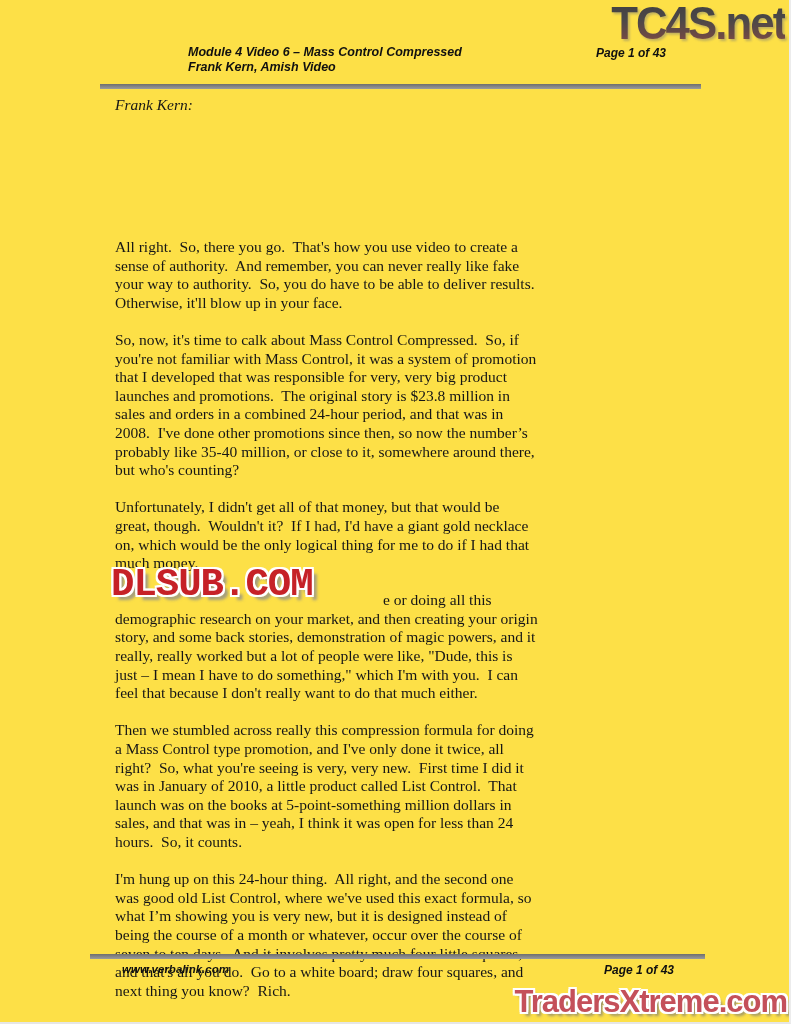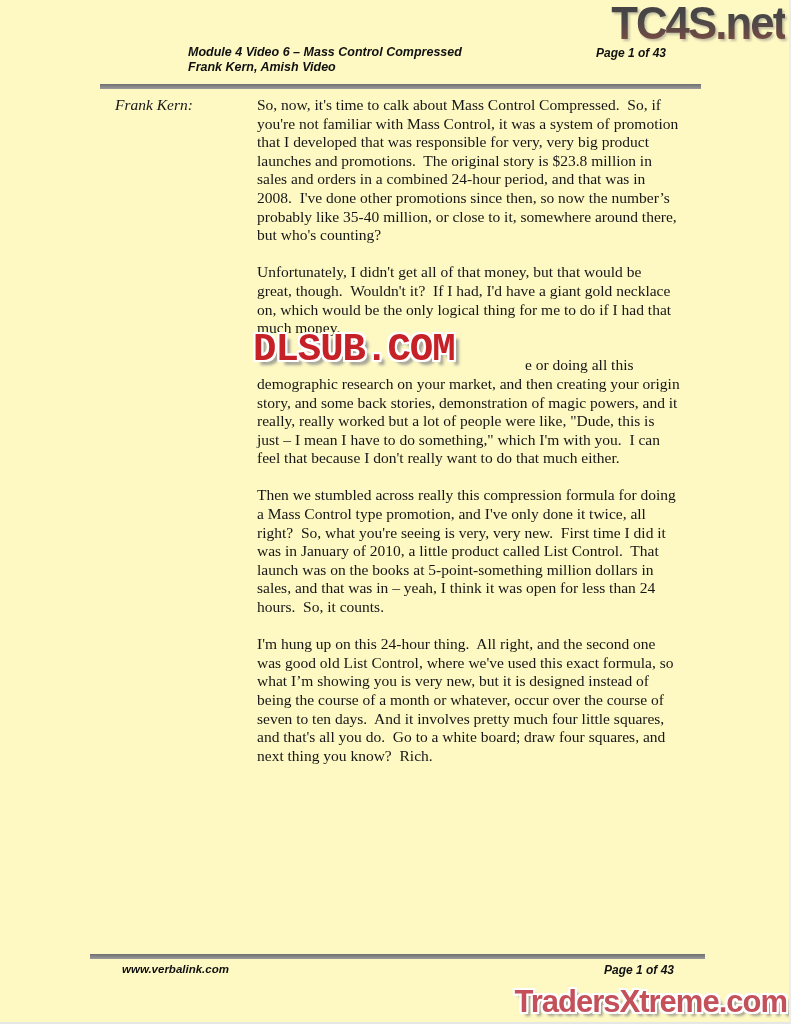--- a/index.html
+++ b/index.html
@@ -1,19 +1,19 @@
 <!DOCTYPE html>
 <html><head>
 <meta charset="utf-8">
 <style>
   html,body { margin:0; padding:0; background:#ffffff; }
   .page {
     position:relative;
     width:791px; height:1024px;
-    background:#fef9c3;
+    background:#fde047;
     overflow:hidden;
     font-family:"Liberation Serif", serif;
     color:#161616;
     border-right:2px solid #ececec;
     border-bottom:2px solid #e6e6e6;
     box-sizing:border-box;
   }
 
   
   .tc4s-logo {
@@ -41,21 +41,21 @@
     color:#101010;
   }
   .header-rule {
     position:absolute; top:84px; left:100px; width:601px; height:5px;
     background:linear-gradient(#6f6f6f, #9c9c9c);
   }
 
   
   .body-wrap {
     position:absolute; top:96px; left:115px; width:565px;
-    display:flex; flex-direction:row;
+    display:flex; flex-direction:column;
   }
   .speaker-col { width:142px; flex:0 0 142px; }
   .speaker {
     font-style:italic; font-size:15.5px; line-height:18.6px; color:#161616;
   }
   .text-col { width:423px; flex:0 0 423px; }
   .para {
     font-size:15.5px; line-height:18.6px;
     margin:0 0 18.6px 0;
     white-space:pre-wrap;
@@ -121,20 +121,21 @@
     <div>Module 4 Video 6 – Mass Control Compressed</div>
     <div>Frank Kern, Amish Video</div>
   </div>
   <div class="header-rule"></div>
 
   <div class="body-wrap">
     <div class="speaker-col">
       <div class="speaker">Frank Kern:</div>
     </div>
     <div class="text-col">
+      <p class="para">All right.  So, there you go.  That's how you use video to create a sense of authority.  And remember, you can never really like fake your way to authority.  So, you do have to be able to deliver results.  Otherwise, it'll blow up in your face.</p>
       <p class="para">So, now, it's time to calk about Mass Control Compressed.  So, if you're not familiar with Mass Control, it was a system of promotion that I developed that was responsible for very, very big product launches and promotions.  The original story is $23.8 million in sales and orders in a combined 24-hour period, and that was in 2008.  I've done other promotions since then, so now the number’s probably like 35-40 million, or close to it, somewhere around there, but who's counting?</p>
       <p class="para">Unfortunately, I didn't get all of that money, but that would be great, though.  Wouldn't it?  If I had, I'd have a giant gold necklace on, which would be the only logical thing for me to do if I had that much money.</p>
       <p class="para"><span class="wm-slot"><span class="wm-text">DLSUB.COM</span></span><span>e or doing all this demographic research on your market, and then creating your origin story, and some back stories, demonstration of magic powers, and it really, really worked but a lot of people were like, "Dude, this is just – I mean I have to do something," which I'm with you.  I can feel that because I don't really want to do that much either.</span></p>
       <p class="para">Then we stumbled across really this compression formula for doing a Mass Control type promotion, and I've only done it twice, all right?  So, what you're seeing is very, very new.  First time I did it was in January of 2010, a little product called List Control.  That launch was on the books at 5-point-something million dollars in sales, and that was in – yeah, I think it was open for less than 24 hours.  So, it counts.</p>
       <p class="para">I'm hung up on this 24-hour thing.  All right, and the second one was good old List Control, where we've used this exact formula, so what I’m showing you is very new, but it is designed instead of being the course of a month or whatever, occur over the course of seven to ten days.  And it involves pretty much four little squares, and that's all you do.  Go to a white board; draw four squares, and next thing you know?  Rich.</p>
     </div>
   </div>
 
   <div class="footer-rule"></div>
   <div class="footer-site">www.verbalink.com</div>

